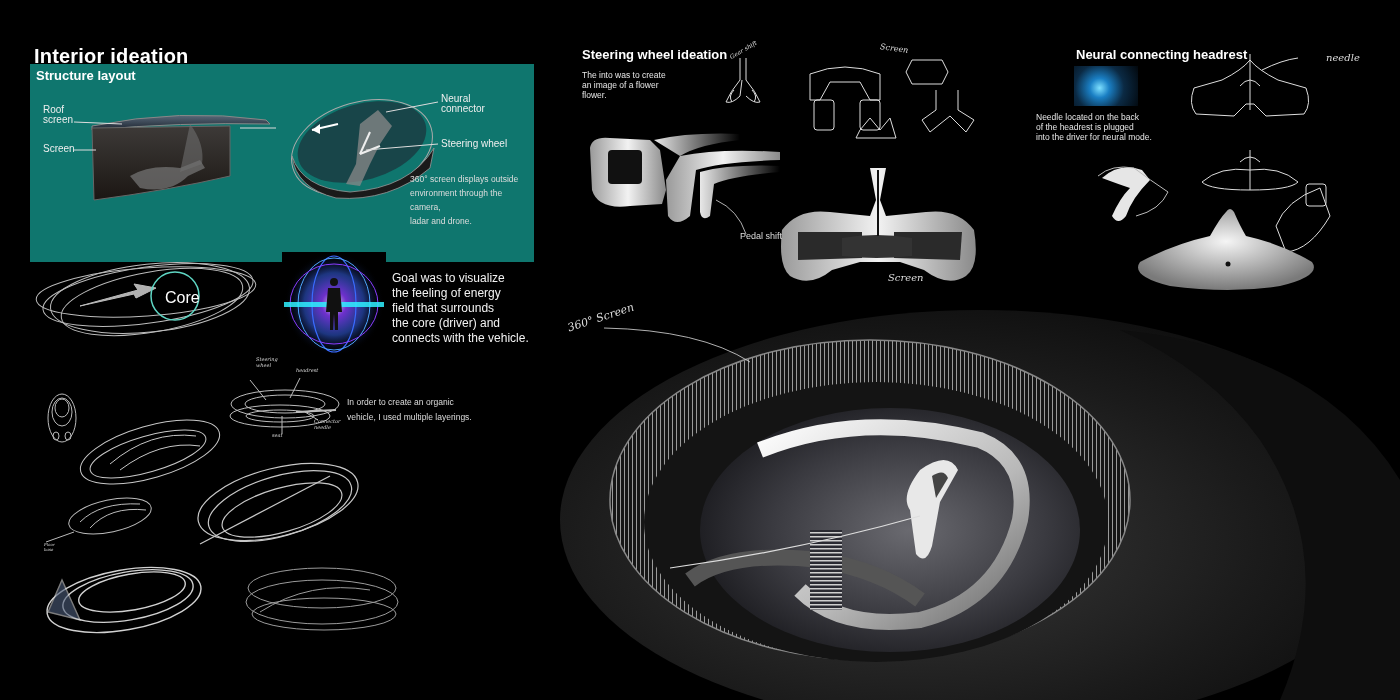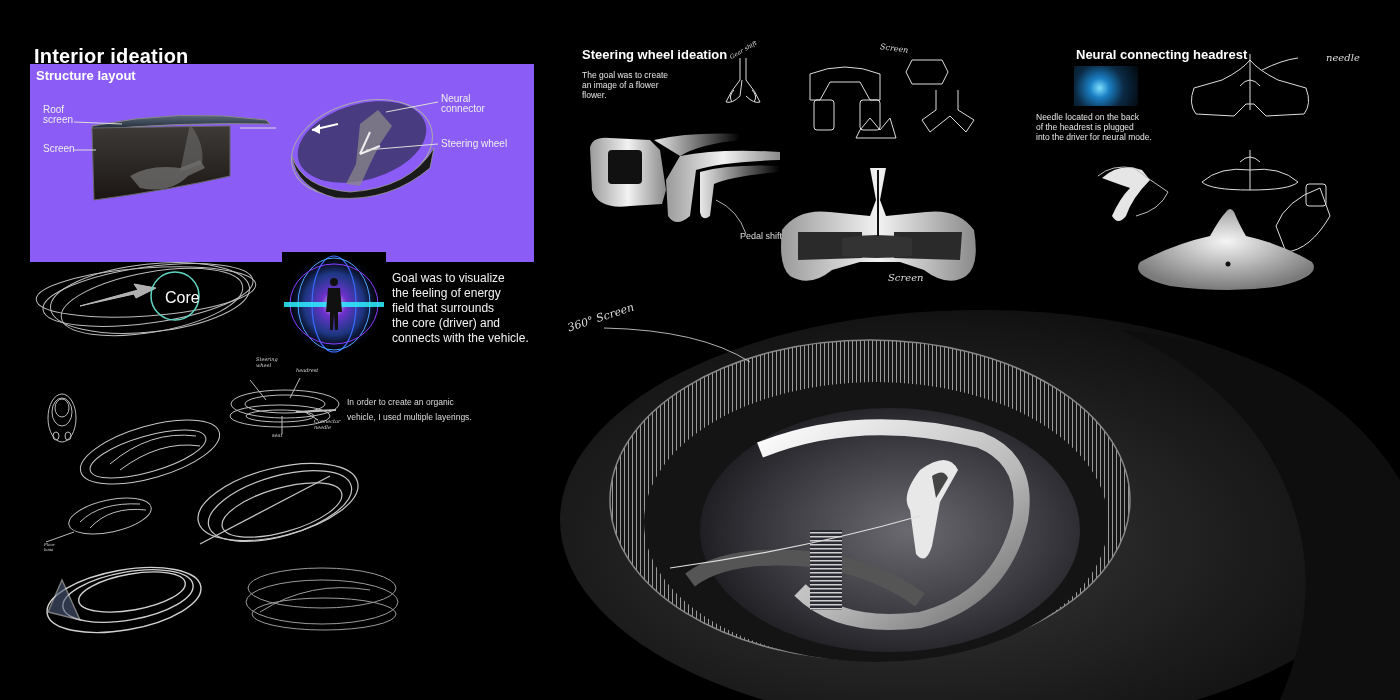--- a/index.html
+++ b/index.html
@@ -5,21 +5,21 @@
   html,body{margin:0;padding:0;background:#000;}
   body{width:1400px;height:700px;position:relative;overflow:hidden;color:#fff;font-family:"Liberation Sans",sans-serif;}
   .abs{position:absolute;}
   .h1{font-size:20px;font-weight:bold;letter-spacing:0.2px;}
   .h2{font-size:13px;font-weight:bold;}
   .small{font-size:8.5px;line-height:10px;color:#e6e6e6;}
   .body-text{font-size:12px;line-height:15px;color:#f2f2f2;}
   .note{font-size:9px;line-height:15px;color:#ddd;}
   .hand{font-family:"DejaVu Serif",serif;font-style:italic;color:#ddd;}
   .label{font-size:10px;line-height:10px;color:#eee;}
-  #structure-panel{left:30px;top:64px;width:504px;height:198px;background:#8b5cf6;}
+  #structure-panel{left:30px;top:64px;width:504px;height:198px;background:#0f766e;}
   svg{position:absolute;overflow:visible;}
 </style>
 </head>
 <body>
 
 <div class="abs h1" style="left:34px;top:21px;margin-top:24px;">Interior ideation</div>
 
 <div id="structure-panel" class="abs">
   <div class="abs h2" style="left:6px;top:4px;">Structure layout</div>
 
@@ -54,20 +54,25 @@
     <line x1="336" y1="86" x2="408" y2="80" stroke="#ddd" stroke-width="1"></line>
   </svg>
 
   <div class="abs label" style="left:13px;top:41px;white-space:pre;">Roof
 screen</div>
   <div class="abs label" style="left:13px;top:80px;">Screen</div>
   <div class="abs label" style="left:411px;top:30px;white-space:pre;">Neural
 connector</div>
   <div class="abs label" style="left:411px;top:75px;">Steering wheel</div>
 
+  <div class="abs note" style="left:380px;top:108px;font-size:8.5px;line-height:14px;">
+    <div>360° screen displays outside</div>
+    <div>environment through the camera,</div>
+    <div>ladar and drone.</div>
+  </div>
 </div>
 
 <svg width="540" height="460" style="left:0;top:240px;">
   <defs>
     <radialGradient id="aura" cx="0.5" cy="0.5" r="0.5">
       <stop offset="0" stop-color="#ffffff" stop-opacity="0.9"></stop>
       <stop offset="0.25" stop-color="#8a3cff" stop-opacity="0.8"></stop>
       <stop offset="0.6" stop-color="#3a6bff" stop-opacity="0.5"></stop>
       <stop offset="1" stop-color="#000" stop-opacity="0"></stop>
     </radialGradient>
@@ -164,21 +169,21 @@
 <div class="abs hand" style="left:314px;top:418px;font-size:5px;width:28px;line-height:6px;">Connector needle</div>
 <div class="abs hand" style="left:44px;top:542px;font-size:4px;width:18px;line-height:5px;">Floor base</div>
 
 <div class="abs note" style="left:347px;top:395px;font-size:8.5px;line-height:15px;">
   <div>In order to create an organic</div>
   <div>vehicle, I used multiple layerings.</div>
 </div>
 
 <div class="abs h2" style="left:582px;top:47px;">Steering wheel ideation</div>
 <div class="abs small" style="left:582px;top:70px;">
-  <div>The goal was to create</div>
+  <div>The into was to create</div>
   <div>an image of a flower</div>
   <div>flower.</div>
 </div>
 
 <svg width="440" height="260" style="left:570px;top:40px;">
   <defs>
     <linearGradient id="silver" x1="0" x2="1" y1="0" y2="0">
       <stop offset="0" stop-color="#9a9a9a"></stop>
       <stop offset="0.5" stop-color="#f2f2f2"></stop>
       <stop offset="1" stop-color="#8a8a8a"></stop>

